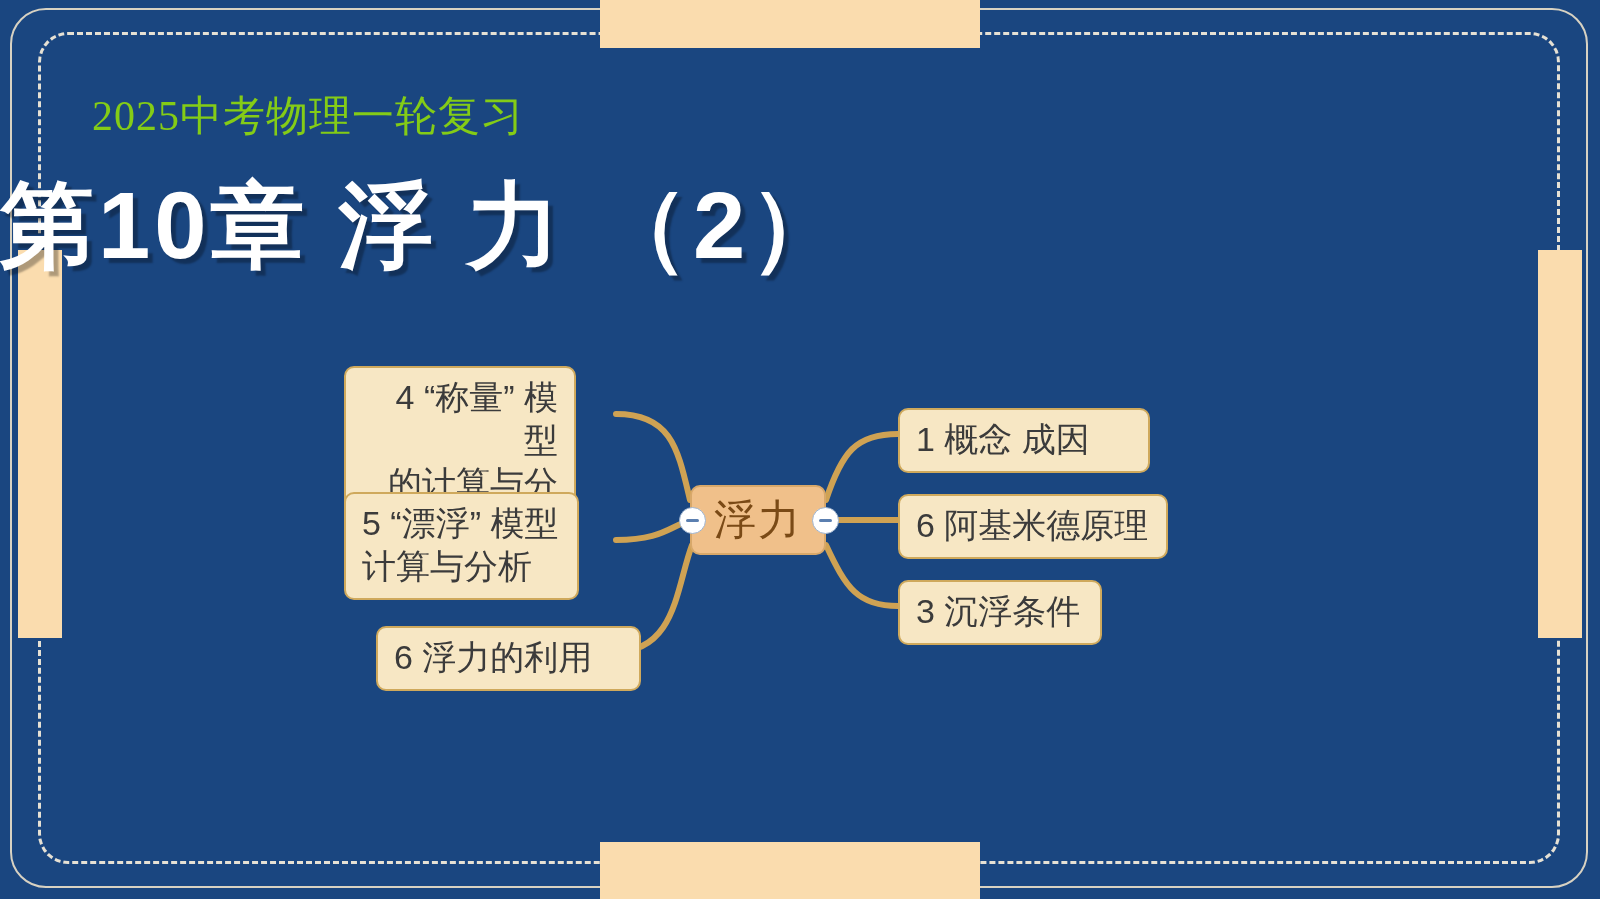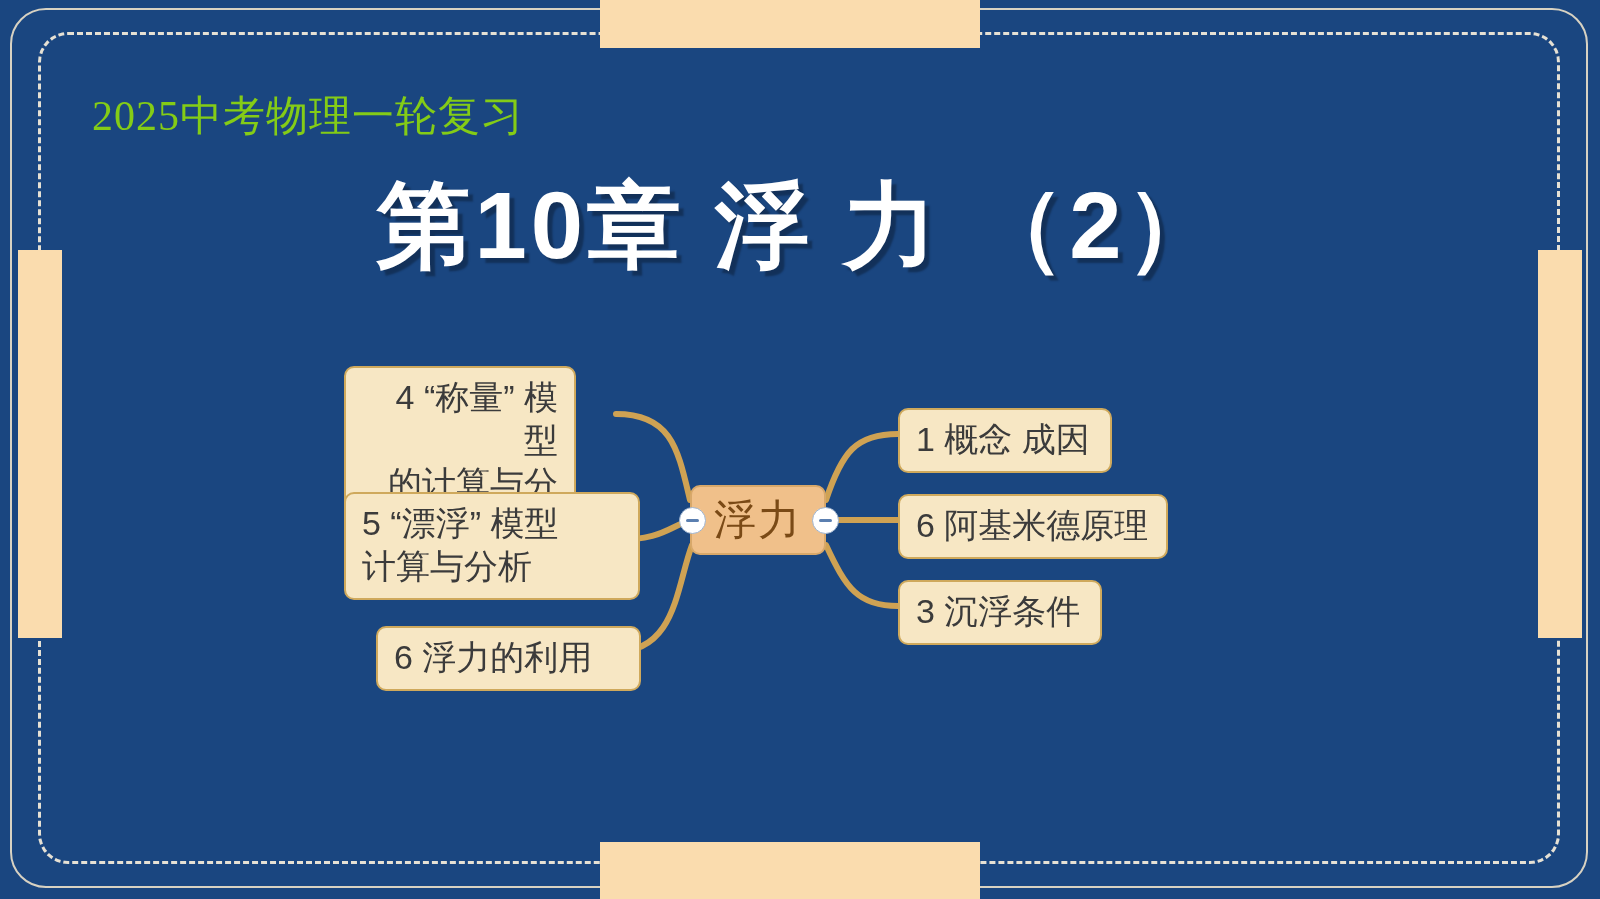--- a/index.html
+++ b/index.html
@@ -59,21 +59,20 @@
     font-size: 42px;
     color: #84cc16;
     letter-spacing: 1px;
     white-space: nowrap;
   }
   .main-title {
     position: absolute;
     left: 0;
     top: 163px;
     width: 1600px;
-    text-align: center;
     font-family: "Liberation Sans", "DejaVu Sans", sans-serif;
     font-weight: bold;
     font-size: 94px;
     color: #ffffff;
     letter-spacing: 4px;
     text-shadow: 5px 5px 2px rgba(0,0,0,0.30);
     white-space: nowrap;
   }
 
   
@@ -131,23 +130,23 @@
   .collapse-btn::after {
     content: "";
     width: 13px;
     height: 3px;
     background: #5b7fb0;
     border-radius: 2px;
   }
 
   
   .n-4      { left: 344px;  top: 366px; width: 232px; text-align: right; }
-  .n-5      { left: 344px;  top: 492px; width: 296px; }
+  .n-5      { left: 344px;  top: 492px; width: 235px; }
   .n-6      { left: 376px;  top: 626px; width: 265px; }
-  .n-1      { left: 898px;  top: 408px; width: 214px; }
+  .n-1      { left: 898px;  top: 408px; width: 252px; }
   .n-2      { left: 898px;  top: 494px; width: 270px; }
   .n-3      { left: 898px;  top: 580px; width: 204px; }
   .n-center { left: 690px;  top: 485px; width: 136px; height: 70px; }
   .btn-left  { left: 679px;  top: 507px; }
   .btn-right { left: 812px;  top: 507px; }
 </style>
 </head>
 <body>
 
 <div id="slide">

